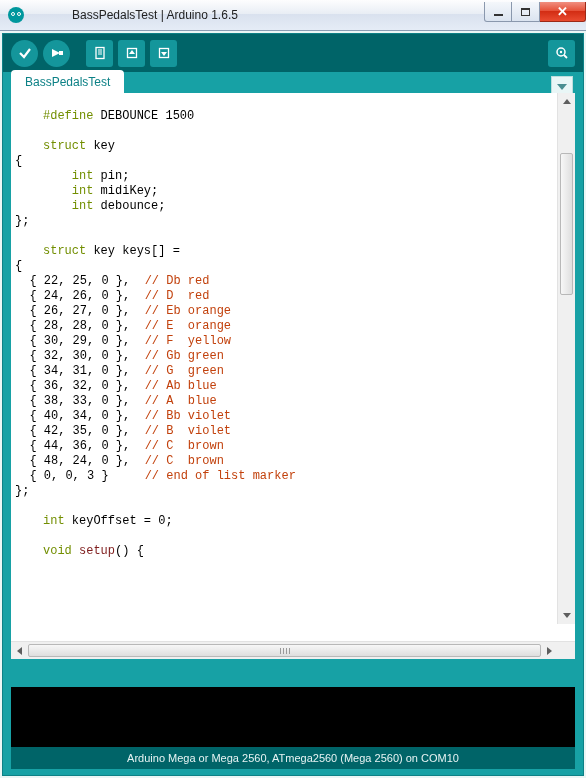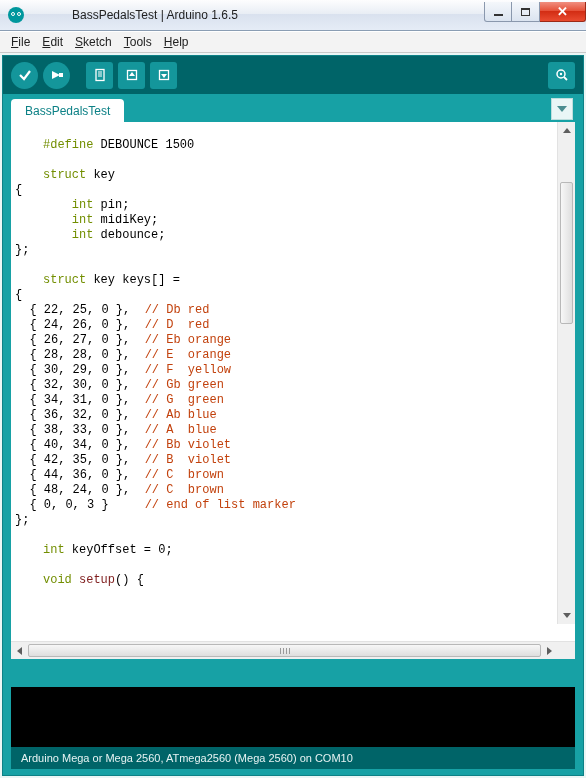--- a/index.html
+++ b/index.html
@@ -25,21 +25,21 @@
   .menubar .menuitem .ul { text-decoration: underline; }
   
   .tealframe { flex: 1 1 auto; margin: 2px; background: #17a1a5; display: flex; flex-direction: column; border: 1px solid #0d8186; box-sizing: border-box; position: relative; }
   
   .toolbar { height: 38px; background: #006468; display: flex; align-items: center; padding: 0 8px; gap: 5px; }
   .tbtn { width: 27px; height: 27px; border-radius: 50%; background: #14969b; display: flex; align-items: center; justify-content: center; color: #fff; cursor: default; }
   .tbtn.sq { border-radius: 3px; background: #14969b; }
   .tbtn svg { display: block; }
   .toolbar .spacer { flex: 1 1 auto; }
   
-  .tabstrip { height: 28px; background: #17a1a5; display: flex; align-items: flex-end; padding: 0 8px; position: relative; }
+  .tabstrip { height: 21px; background: #17a1a5; display: flex; align-items: flex-end; padding: 0 8px; position: relative; }
   .tab { background: #fff; color: #0d8186; padding: 5px 14px 4px 14px; border-top-left-radius: 4px; border-top-right-radius: 4px; font-size: 12px; margin-top: 2px; cursor: default; }
   .tabmenu { position: absolute; right: 10px; top: 4px; width: 20px; height: 20px; background: #e9f6f6; border: 1px solid #bddedd; display: flex; align-items: center; justify-content: center; cursor: default; }
   .tabmenu .tri { width: 0; height: 0; border-left: 5px solid transparent; border-right: 5px solid transparent; border-top: 6px solid #4a8e91; }
   
   .editorwrap { flex: 1 1 auto; background: #fff; margin: 0 8px 6px 8px; position: relative; display: flex; flex-direction: column; border-top: none; }
   .editor { flex: 1 1 auto; overflow: hidden; position: relative; }
   .code { font-family: Consolas, "Courier New", monospace; font-size: 12px; line-height: 15px; white-space: pre; padding: 4px 4px 0 4px; color: #000; }
   .kw-def  { color: #728E00; margin-left: 28px; }    
   .kw-set  { color: #7f1d1d; }
   .comment { color: #c2410c; }
@@ -55,21 +55,21 @@
   .hscroll .btn.left .arr { border-right: 5px solid #5e5e5e; }
   .hscroll .btn.right .arr { border-left: 5px solid #5e5e5e; }
   .hscroll .track { flex: 1 1 auto; height: 100%; position: relative; }
   .hscroll .thumb { position: absolute; top: 2px; bottom: 2px; left: 0; right: 0; background: linear-gradient(to bottom, #f7f7f7, #dedede); border: 1px solid #b8b8b8; border-radius: 2px; }
   .hscroll .grip { position: absolute; left: 50%; top: 50%; transform: translate(-50%, -50%); width: 10px; height: 6px; background: repeating-linear-gradient(to right, #9a9a9a 0 1px, transparent 1px 3px); }
   .hscroll .corner { width: 17px; height: 17px; background: #f0f0f0; }
   
   .statusstrip { height: 22px; background: #17a1a5; margin: 0 8px; }
   .console { height: 60px; background: #000; margin: 0 8px 0 8px; }
   
-  .footer { height: 22px; background: #006468; color: #e6f3f3; font-size: 11px; display: flex; align-items: center; justify-content: flex-start; padding: 0 10px; margin: 0 8px 6px 8px; }
+  .footer { height: 22px; background: #006468; color: #e6f3f3; font-size: 11px; display: flex; align-items: center; justify-content: center; padding: 0 10px; margin: 0 8px 6px 8px; }
 </style>
 </head>
 <body>
 
 <div class="window">
 
   <div class="titlebar">
     <div class="logo"></div>
     <div class="title">BassPedalsTest | Arduino 1.6.5</div>
     <div class="winbtns">
@@ -78,27 +78,20 @@
         </div>
       <div class="winbtn max">
           <div class="glyph"></div>
         </div>
       <div class="winbtn close">
           <span class="glyph">✕</span>
         </div>
     </div>
   </div>
 
-  <div class="menubar">
-    <span class="menuitem"><span class="ul">F</span><span>ile</span></span>
-    <span class="menuitem"><span class="ul">E</span><span>dit</span></span>
-    <span class="menuitem"><span class="ul">S</span><span>ketch</span></span>
-    <span class="menuitem"><span class="ul">T</span><span>ools</span></span>
-    <span class="menuitem"><span class="ul">H</span><span>elp</span></span>
-  </div>
 
   <div class="tealframe">
 
     <div class="toolbar">
       <div class="tbtn">
         <svg width="14" height="14" viewBox="0 0 14 14">
             <polyline points="2,7 6,11 12,3" fill="none" stroke="#fff" stroke-width="2.2"></polyline>
           </svg>
       </div>
       <div class="tbtn">

